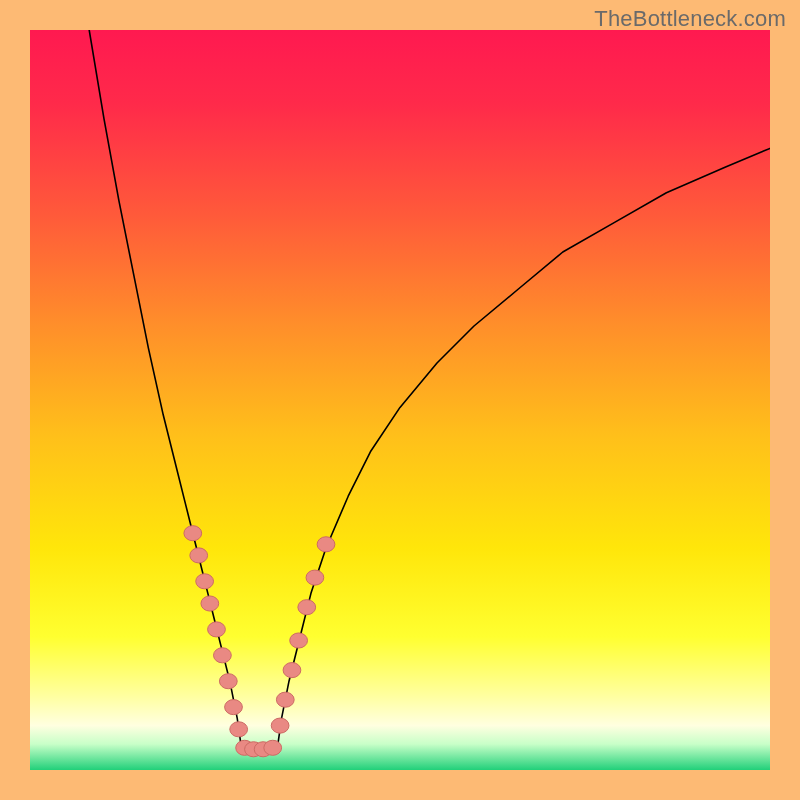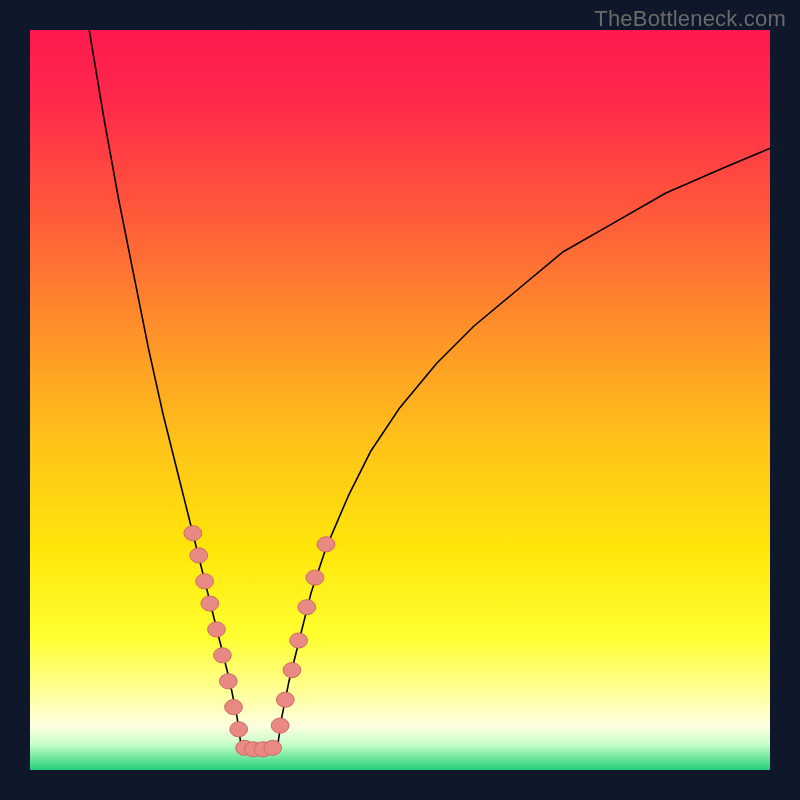--- a/index.html
+++ b/index.html
@@ -7,21 +7,21 @@
     padding: 0;
     width: 800px;
     height: 800px;
     background: #000;
     overflow: hidden;
     font-family: Arial, Helvetica, sans-serif;
   }
   .frame {
     position: absolute;
     inset: 0;
-    background: #0f172a;
+    background: #fdba74;
   }
   .plot-area {
     position: absolute;
     left: 30px;
     top: 30px;
     width: 740px;
     height: 740px;
     overflow: hidden;
   }
   .watermark {

